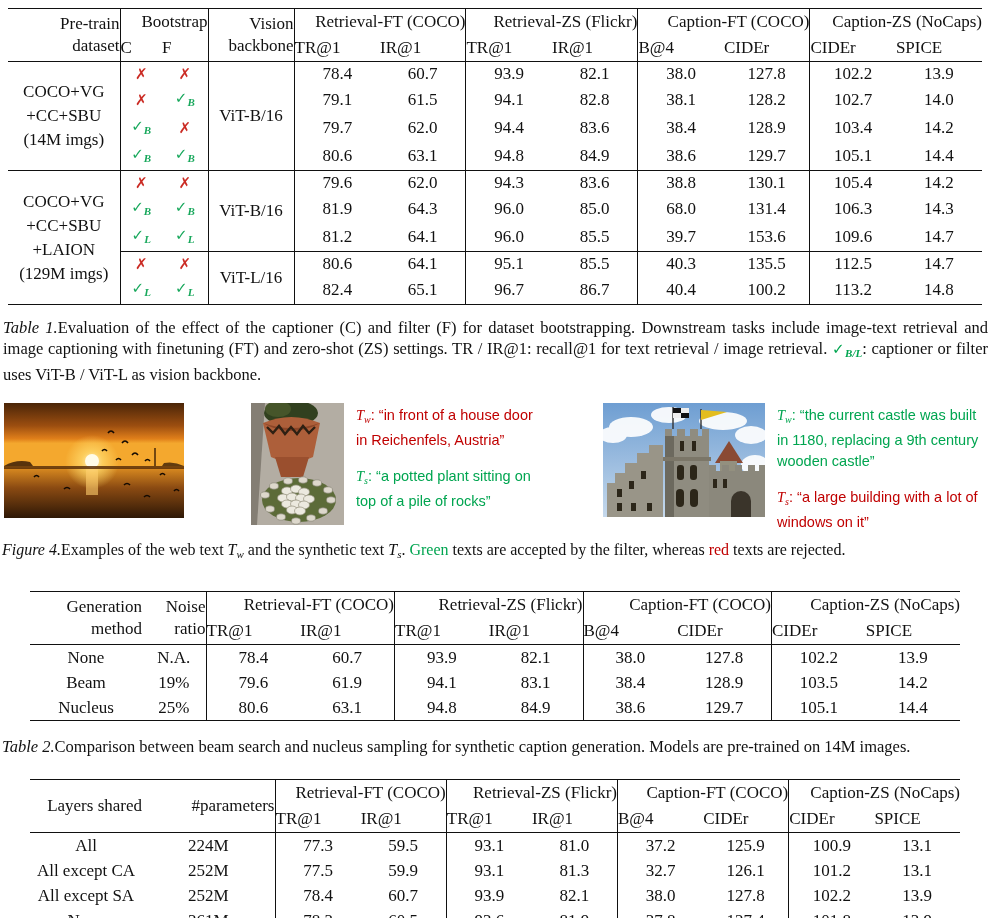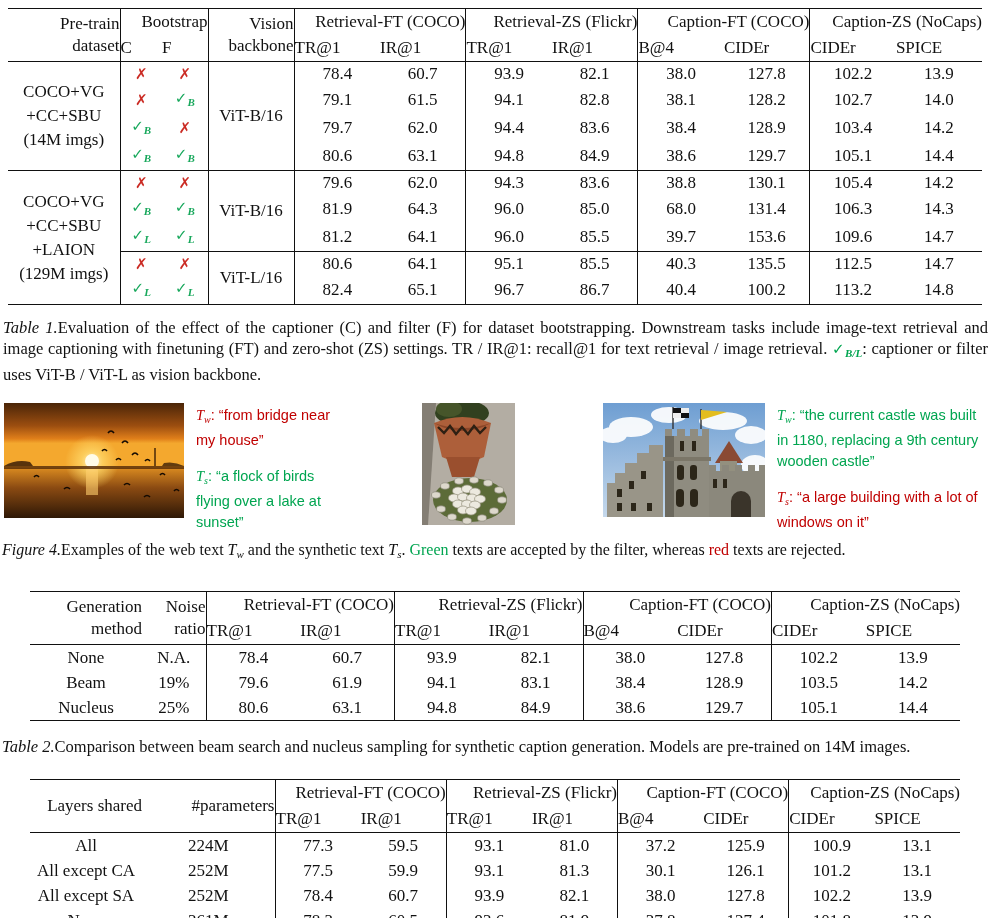--- a/index.html
+++ b/index.html
@@ -269,24 +269,20 @@
           <path d="M141 58 q2.5 -3 5 0"></path>
           <path d="M112 57 q2.5 -3 5 0"></path>
         <path d="M30 74 q2.5 -3 5 0"></path>
           <path d="M60 86 q3 -3 6 0"></path>
           <path d="M120 82 q3 -3 6 0"></path>
         <path d="M140 94 q3 -3 6 0"></path>
           <path d="M156 72 q2.5 -3 5 0"></path>
           <path d="M170 88 q2.5 -3 5 0"></path>
       </g>
     </svg>
-    <div class="ptext">
-      <p class="tw" data-status="rejected"><span class="tvar"><i>T</i><sub>w</sub></span><span>: </span><span>“from bridge near my house”</span></p>
-      <p class="ts" data-status="accepted"><span class="tvar"><i>T</i><sub>s</sub></span><span>: </span><span>“a flock of birds flying over a lake at sunset”</span></p>
-    </div>
   </div>
 
   <div class="panel p2">
     <svg width="93" height="122" viewBox="0 0 93 122">
       <rect width="93" height="122" fill="#b3ada3"></rect>
       <polygon points="0,0 14,0 6,122 0,122" fill="#847e74"></polygon>
       <ellipse cx="40" cy="10" rx="27" ry="13" fill="#31401f"></ellipse>
       <ellipse cx="27" cy="6" rx="13" ry="8" fill="#46552a"></ellipse>
       <path d="M12 20 Q40 8 69 20 L62 54 Q41 64 20 54 Z" fill="#ad5f3a"></path>
       <path d="M12 20 Q40 30 69 20 Q40 36 12 20" fill="#8a4527"></path>
@@ -315,20 +311,24 @@
         <ellipse cx="41" cy="94" rx="5.5" ry="4"></ellipse>
           <ellipse cx="50" cy="95" rx="5.5" ry="4"></ellipse>
         <ellipse cx="58" cy="96" rx="5.5" ry="4"></ellipse>
           <ellipse cx="36" cy="101" rx="5.5" ry="4"></ellipse>
         <ellipse cx="45" cy="101" rx="5.5" ry="4"></ellipse>
           <ellipse cx="53" cy="102" rx="5.5" ry="4"></ellipse>
         <ellipse cx="41" cy="107" rx="5.5" ry="4"></ellipse>
           <ellipse cx="49" cy="108" rx="5.5" ry="4"></ellipse>
       </g>
     </svg>
+    <div class="ptext">
+      <p class="tw" data-status="rejected"><span class="tvar"><i>T</i><sub>w</sub></span><span>: </span><span>“in front of a house door in Reichenfels, Austria”</span></p>
+      <p class="ts" data-status="accepted"><span class="tvar"><i>T</i><sub>s</sub></span><span>: </span><span>“a potted plant sitting on top of a pile of rocks”</span></p>
+    </div>
   </div>
 
   <div class="panel p3">
     <svg width="162" height="114" viewBox="0 0 162 114">
       <defs>
         <linearGradient id="csky" x1="0" y1="0" x2="0" y2="1">
           <stop offset="0" stop-color="#6e9ed2"></stop>
             <stop offset="1" stop-color="#c6d9ec"></stop>
         </linearGradient>
       </defs>
@@ -518,21 +518,21 @@
         <td class="bl num">100.9</td>
         <td class="num">13.1</td>
       </tr>
       <tr>
         <td class="al">All except CA</td>
         <td class="al">252M</td>
         <td class="bl num">77.5</td>
         <td class="num">59.9</td>
         <td class="bl num">93.1</td>
         <td class="num">81.3</td>
-        <td class="bl num">30.1</td>
+        <td class="bl num">32.7</td>
         <td class="num">126.1</td>
         <td class="bl num">101.2</td>
         <td class="num">13.1</td>
       </tr>
       <tr>
         <td class="al">All except SA</td>
         <td class="al">252M</td>
         <td class="bl num">78.4</td>
         <td class="num">60.7</td>
         <td class="bl num">93.9</td>

